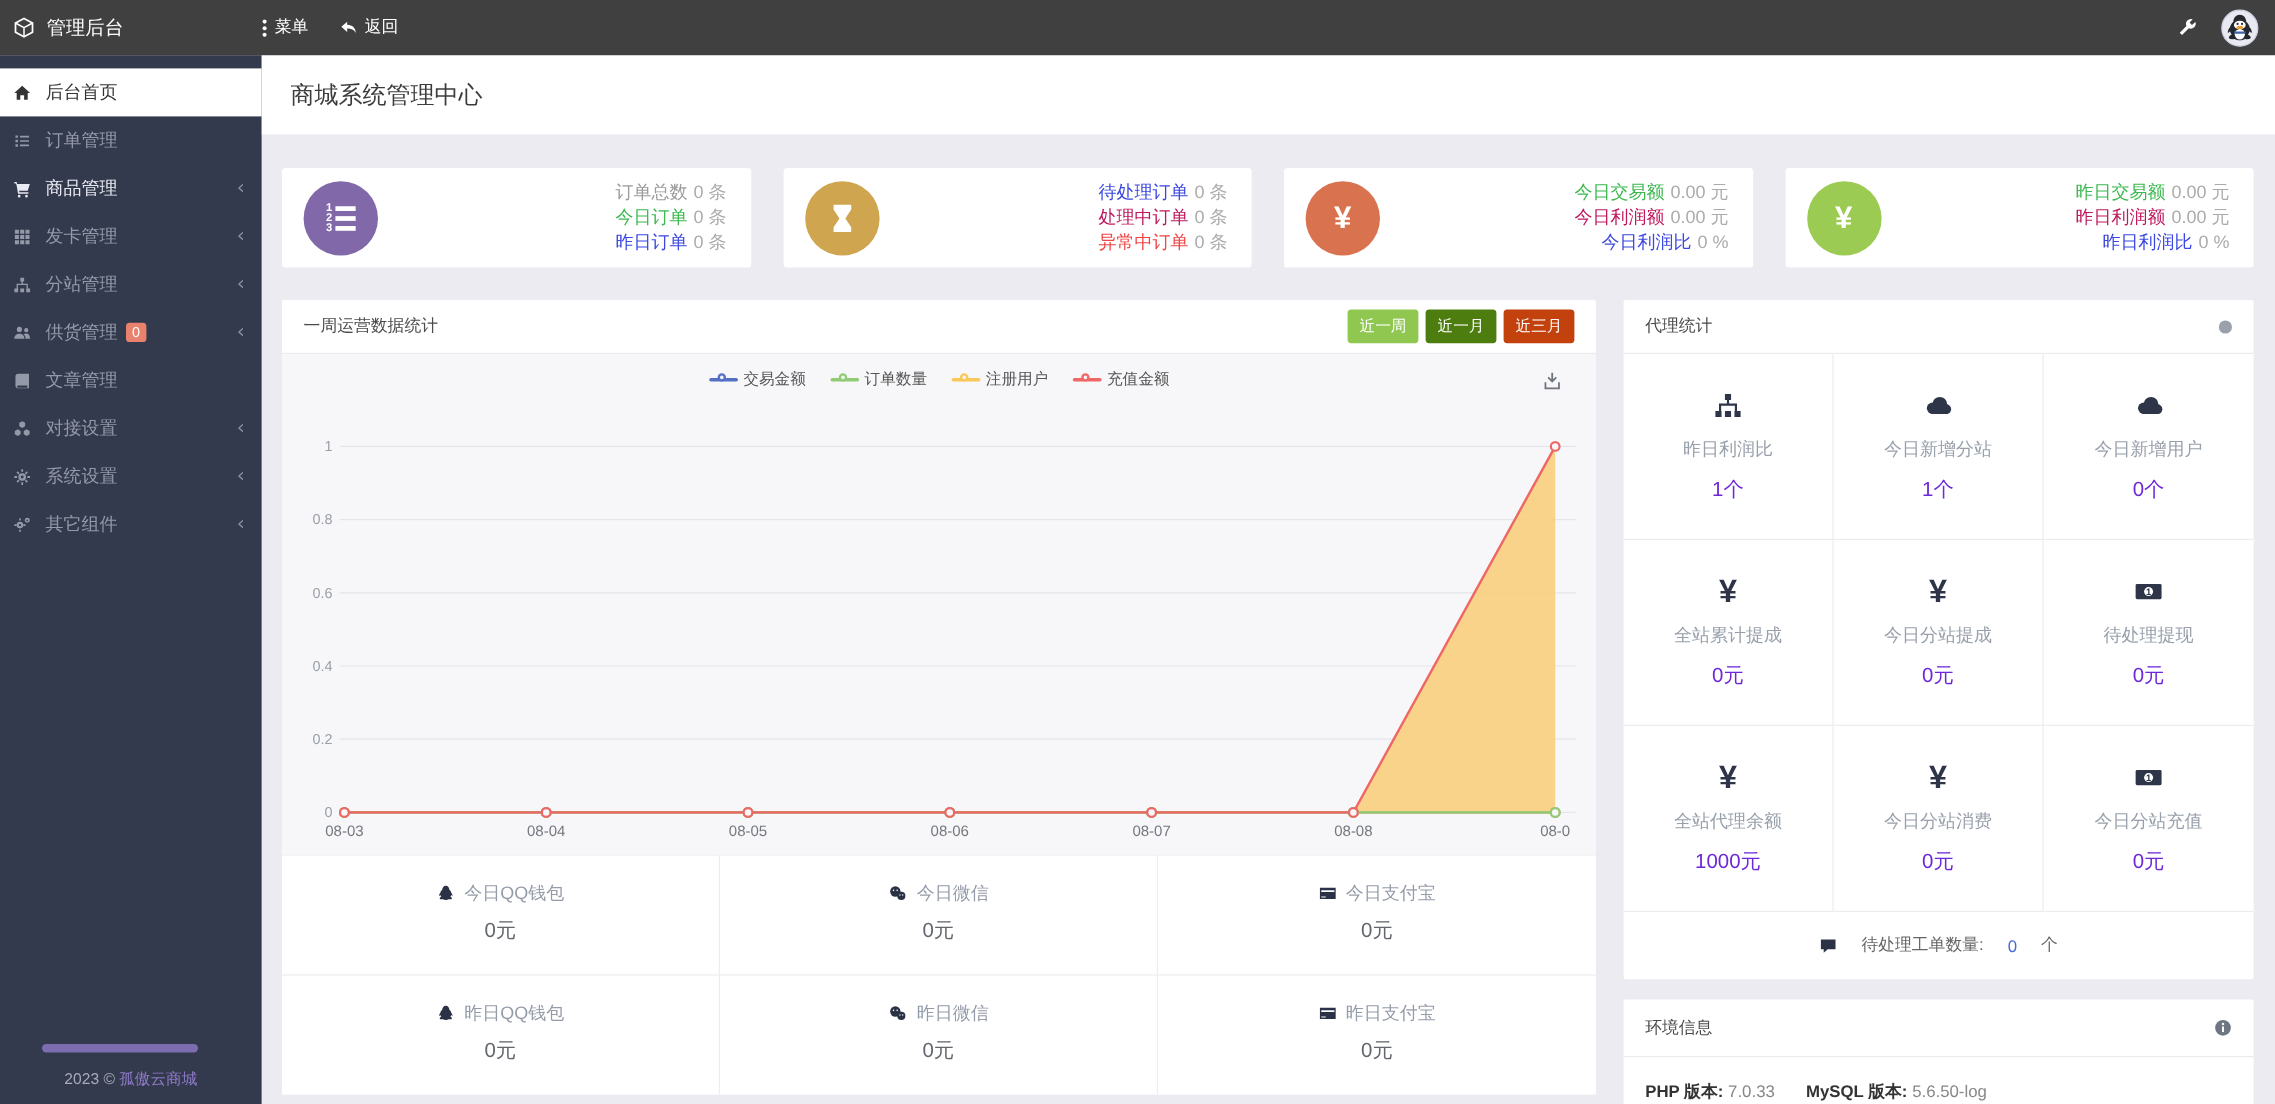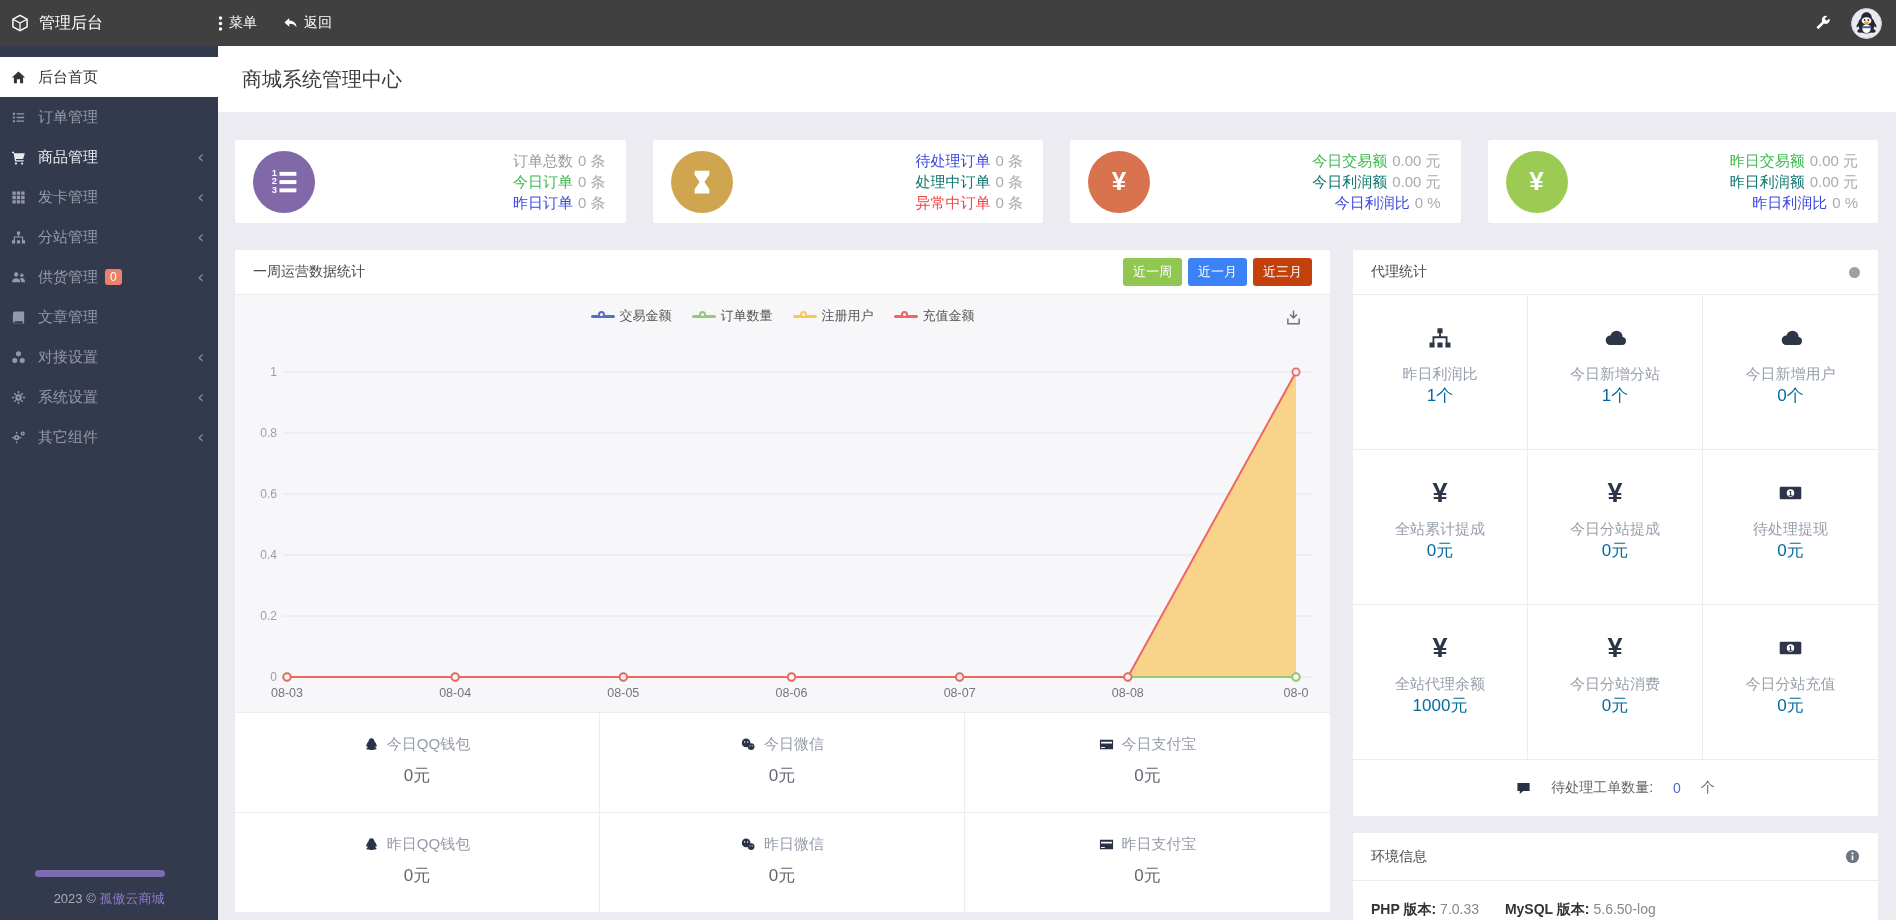--- a/index.html
+++ b/index.html
@@ -31,32 +31,32 @@
   .titlebar { height:66px; background:#fff; display:flex; align-items:center; padding-left:24px; font-size:20px; color:#3C3C3C; }
 
   .content { padding:28px 18px 0 17px; }
   .cards-row { display:flex; gap:27px; }
   .card { background:#fff; border-radius:3px; height:83px; flex:1; display:flex; align-items:center; padding:0 20px 0 18px; }
   .card-ico { width:62px; height:62px; border-radius:50%; display:flex; align-items:center; justify-content:center; color:#fff; flex:0 0 62px; }
   .ci-purple { background:#8068A9; } .ci-gold { background:#CFA64F; } .ci-orange { background:#D9734F; } .ci-green { background:#9CCB53; }
   .card-yen { font-size:26px; font-weight:bold; color:#fff; }
   .card-lines { margin-left:auto; text-align:right; font-size:15px; line-height:21px; }
   .cl .val { color:#ABABAB; margin-left:5px; }
-  .lc-gray { color:#9A9A9A; } .lc-green { color:#3CB850; } .lc-blue { color:#3B48E0; } .lc-orange { color:#0f766e; } .lc-red { color:#F04545; }
+  .lc-gray { color:#9A9A9A; } .lc-green { color:#3CB850; } .lc-blue { color:#3B48E0; } .lc-orange { color:#be185d; } .lc-red { color:#F04545; }
 
   .panels-row { display:flex; gap:23px; margin-top:27px; align-items:flex-start; }
 
   .panel { background:#fff; border-radius:2px; }
   .panel-hd { height:45px; display:flex; align-items:center; padding:0 18px; border-bottom:1px solid #ECECEC; font-size:14px; color:#4A4A4A; }
 
   
   .chart-panel { width:1095px; }
   .range-btns { margin-left:auto; display:flex; gap:6px; }
   .rbtn { border:none; color:#fff; font-size:13px; padding:5px 10px; border-radius:3px; cursor:pointer; font-family:inherit; }
-  .rb-green { background:#8FC750; } .rb-purple { background:#3b82f6; } .rb-gold { background:#c2410c; }
+  .rb-green { background:#8FC750; } .rb-purple { background:#4d7c0f; } .rb-gold { background:#c2410c; }
   .chart-area { position:relative; height:417px; background:#F7F7F9; }
   .chart-legend { position:absolute; top:12px; left:0; width:100%; display:flex; justify-content:center; gap:20px; font-size:13px; color:#555; }
   .lg-item { display:flex; align-items:center; gap:5px; cursor:pointer; }
   .lg-marker { width:24px; height:8px; position:relative; }
   .lg-marker .ln { position:absolute; top:3px; left:0; width:24px; height:2.5px; border-radius:2px; }
   .lg-marker .dot { position:absolute; top:-1px; left:7px; width:7px; height:7px; border-radius:50%; background:#F7F7F9; border:2px solid; }
   .dl-icon { position:absolute; top:14px; right:28px; color:#6E737D; cursor:pointer; }
   
   .pay-grid { display:grid; grid-template-columns:1fr 1fr 1fr; }
   .pay-cell { height:100px; border-right:1px solid #EDEDED; border-top:1px solid #EDEDED; text-align:center; padding-top:22px; background:#fff; }
@@ -67,21 +67,21 @@
 
   
   .agent-panel { width:525px; }
   .hd-dot { margin-left:auto; width:11px; height:11px; border-radius:50%; background:#9AA1AB; }
   .agent-grid { display:grid; grid-template-columns:1fr 1fr 1fr; }
   .agent-cell { height:155px; border-right:1px solid #EDEDED; border-bottom:1px solid #EDEDED; text-align:center; padding-top:28px; }
   .agent-cell:nth-child(3n) { border-right:none; }
   .agent-cell .ai { height:30px; display:flex; align-items:center; justify-content:center; color:#2E3549; }
   .a-yen { font-size:27px; font-weight:bold; color:#2E3549; line-height:26px; }
   .agent-lbl { margin-top:12px; font-size:15px; color:#98A0AB; }
-  .agent-val { font-size:17px; color:#0369a1; }
+  .agent-val { margin-top:12px; font-size:17px; color:#6d28d9; }
   .agent-foot { height:56px; display:flex; align-items:center; justify-content:center; gap:20px; font-size:14px; color:#666; }
   .agent-foot .blue { color:#4A6BD6; }
   .agent-foot .ci { color:#2B3246; display:flex; }
 
   
   .env-panel { width:525px; margin-top:14px; }
   .env-hd { height:48px;margin-top:17px; }
   .env-body { padding:20px 18px; font-size:14px; color:#888; }
   .env-body b { color:#333; margin-right:4px; }
   .env-group { margin-right:22px; }

